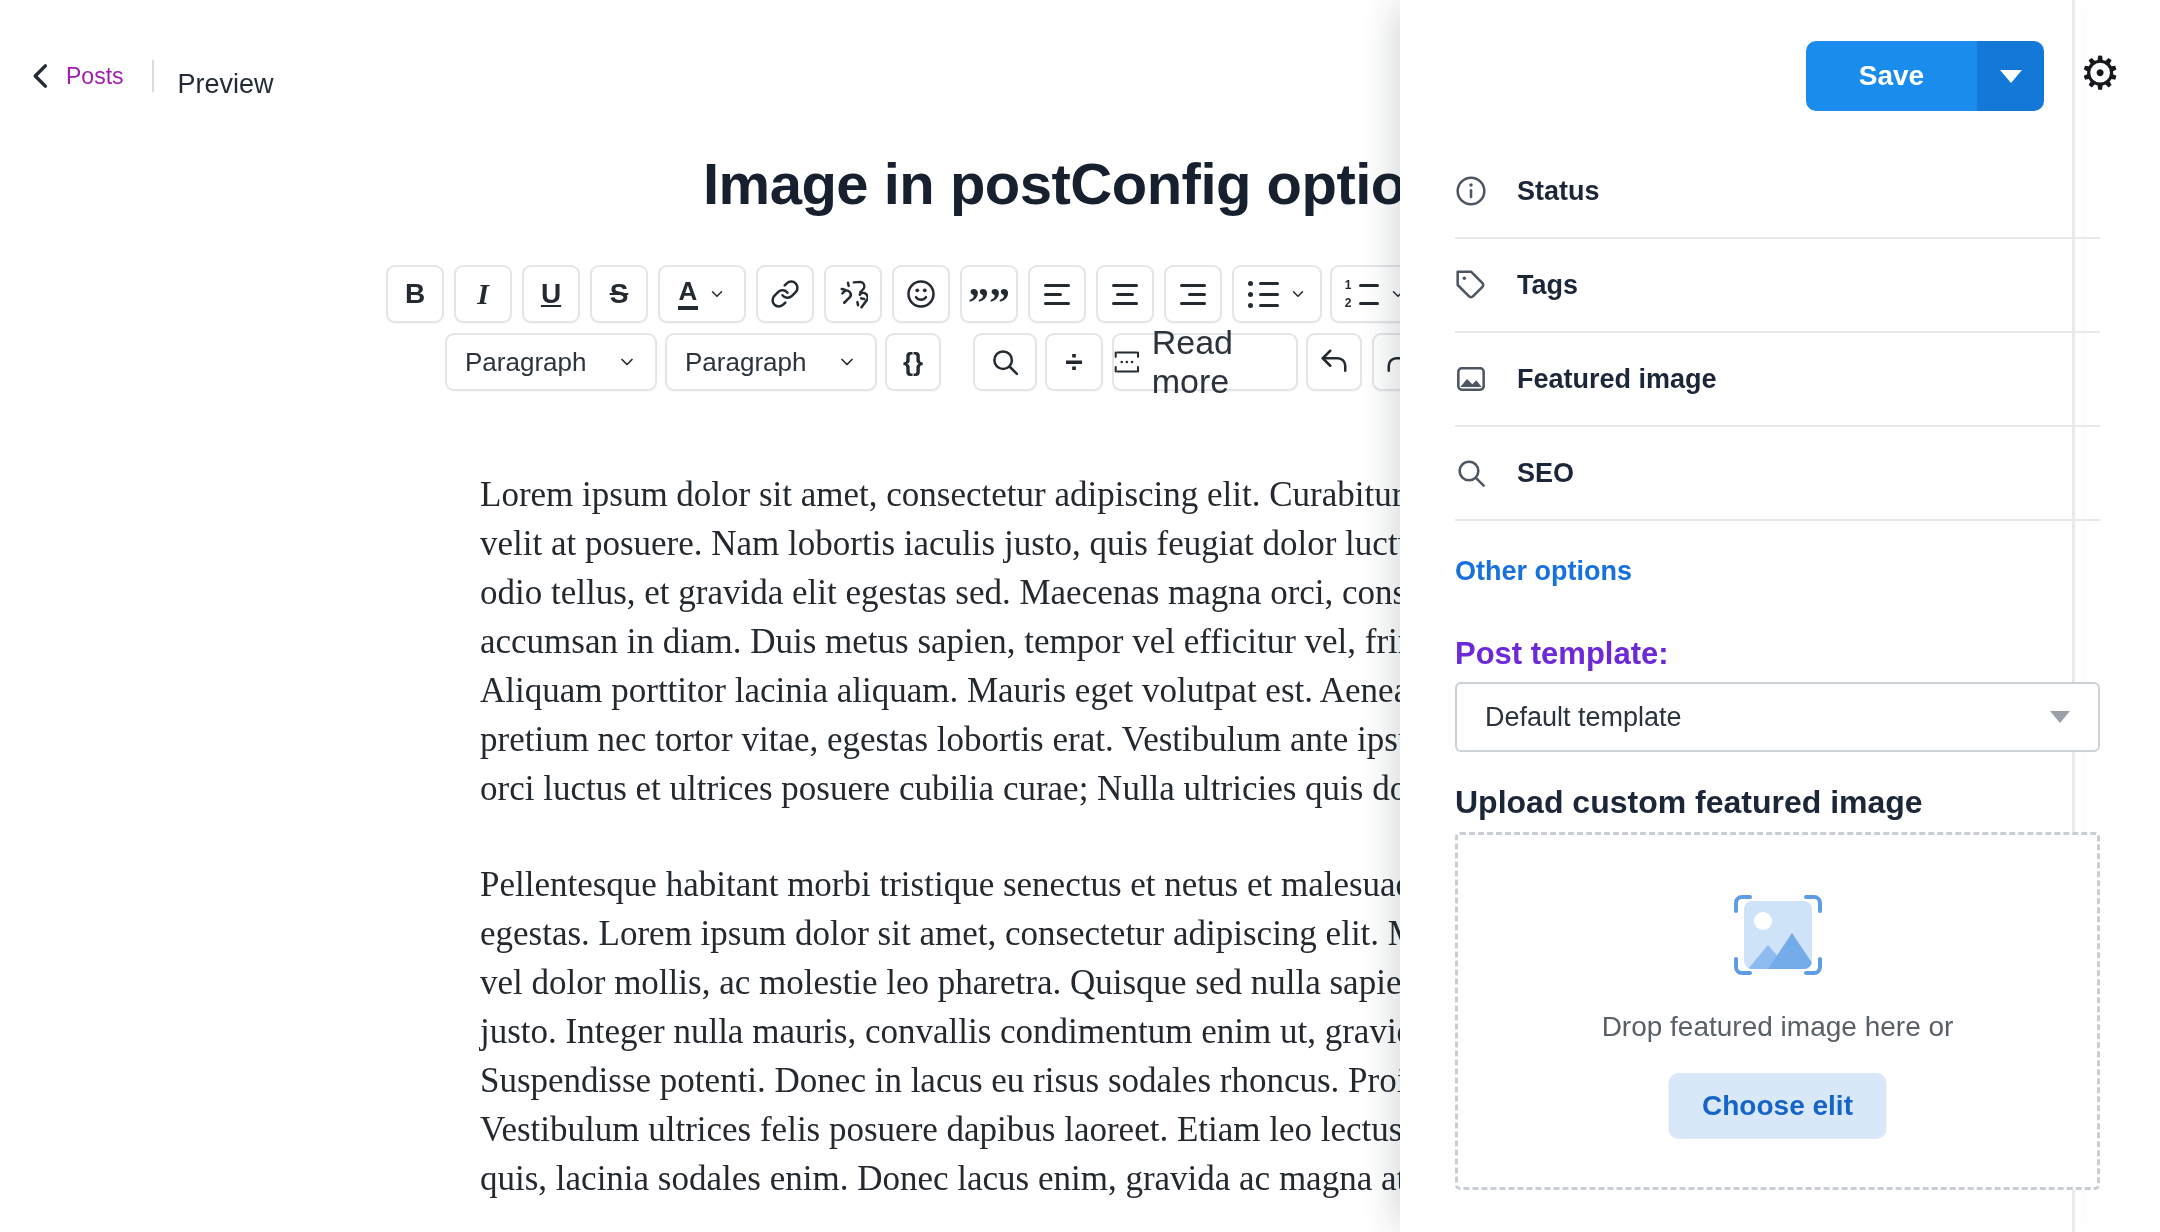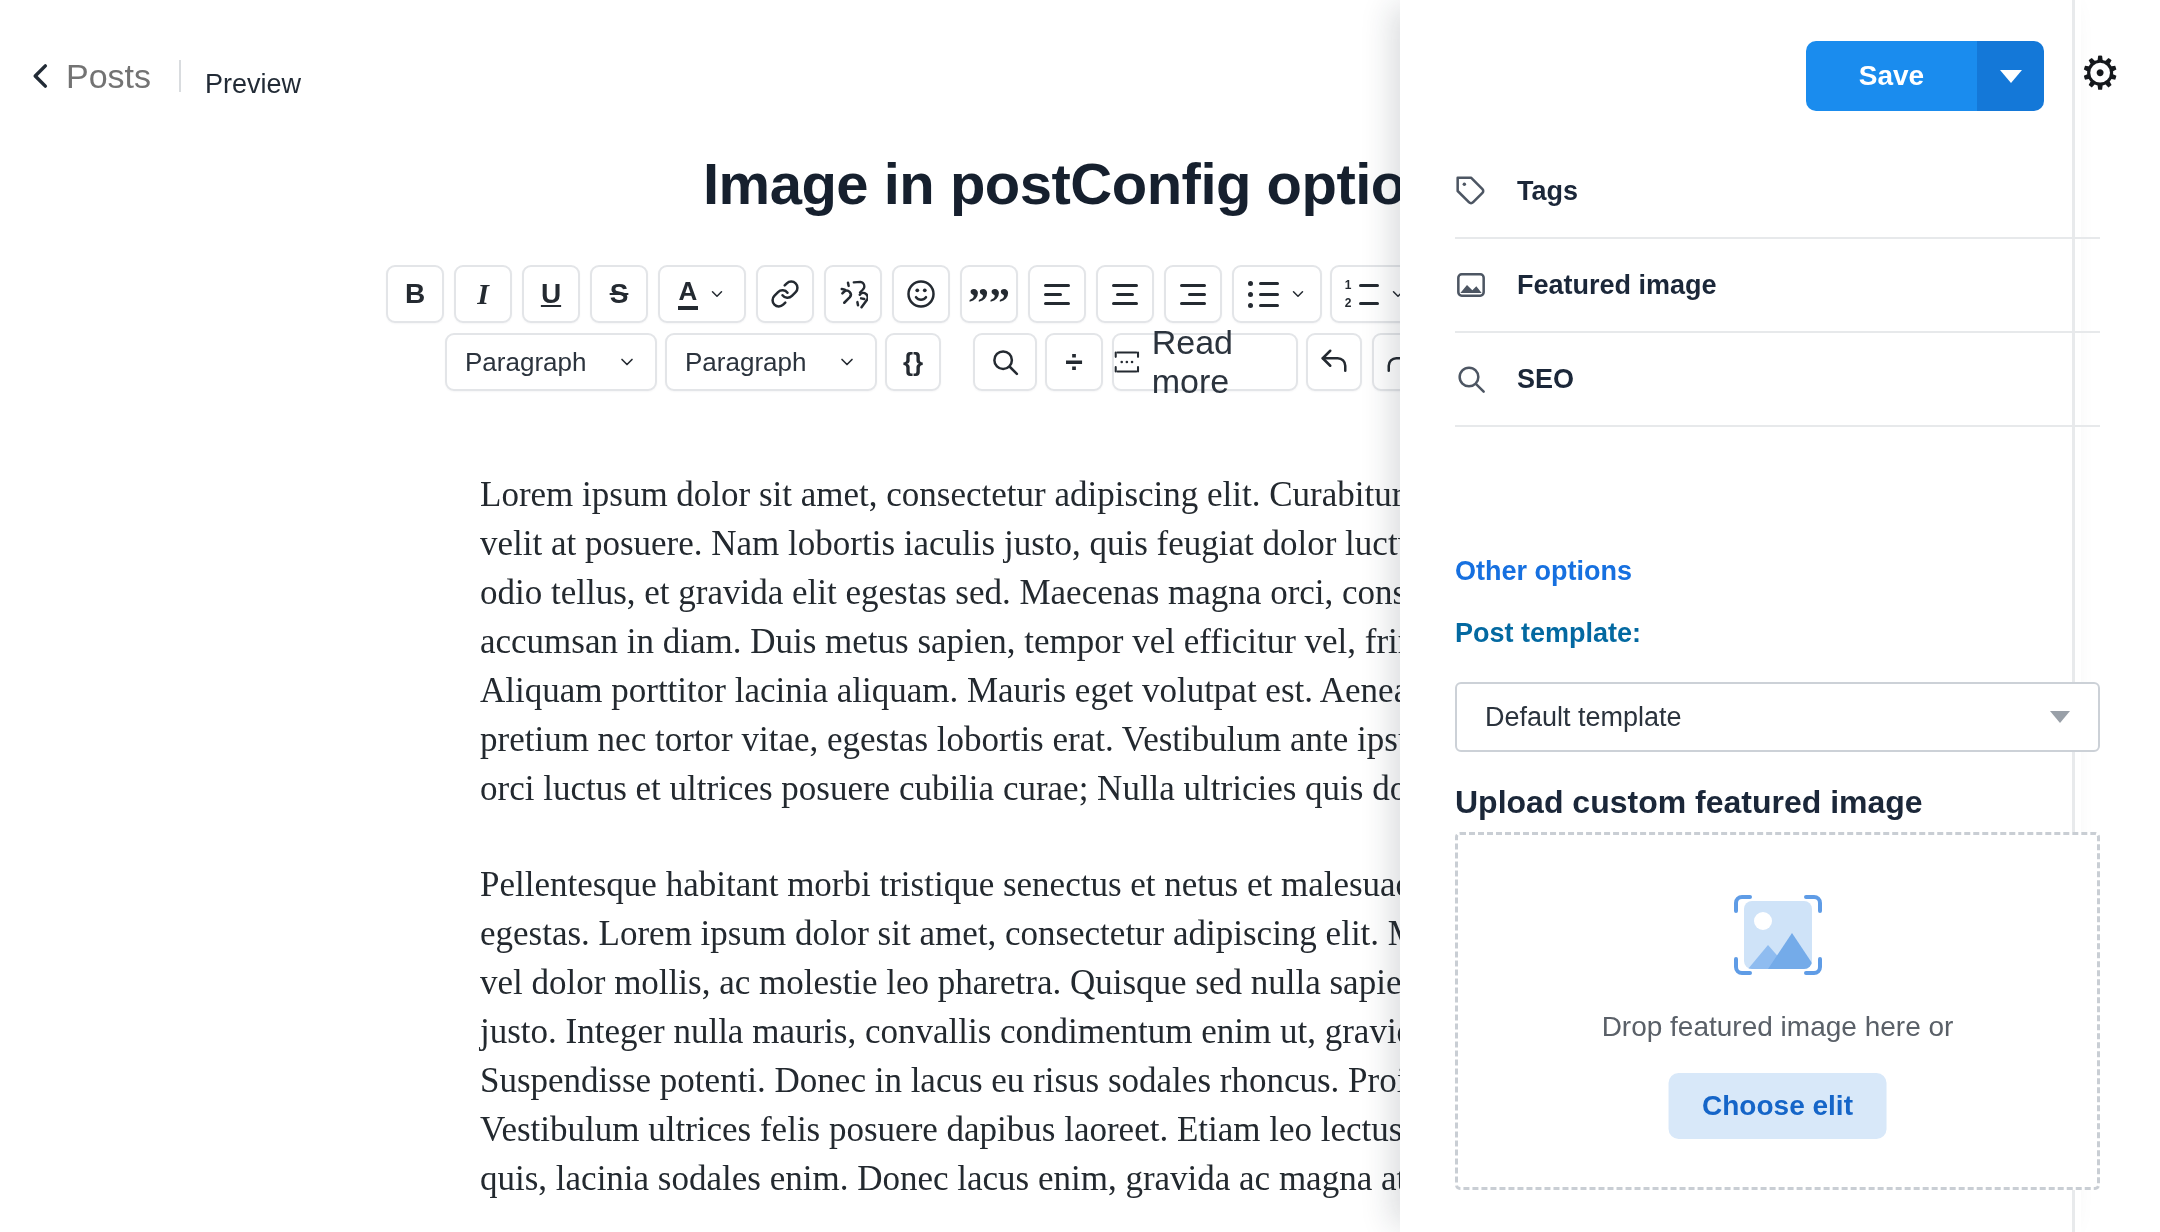--- a/index.html
+++ b/index.html
@@ -4,22 +4,22 @@
 <style>
   * { margin:0; padding:0; box-sizing:border-box; }
   html,body { width:2160px; height:1232px; overflow:hidden; background:#fff;
               font-family:"Liberation Sans", sans-serif; }
   .stage { position:relative; width:2160px; height:1232px; background:#fff; overflow:hidden; }
 
   
   .main { position:absolute; inset:0; background:#fff; }
 
   .topnav { position:absolute; left:30px; top:56px; height:40px; display:flex; align-items:center; }
-  .backlink { display:flex; align-items:center; gap:14px; cursor:pointer; color:#737373;
-              font-size:34px; font-weight:500; text-decoration:none; }
+  .backlink { display:flex; align-items:center; gap:14px; cursor:pointer; color:#a21caf;
+              font-size:23px; font-weight:500; text-decoration:none; }
   .vdiv { width:2px; height:32px; background:#d9dcdf; margin:0 24px 0 28px; }
   .previewlink { color:#222b36; font-size:27px; font-weight:500; cursor:pointer; text-decoration:none;margin-top:16px; }
 
   .title { position:absolute; left:703px; top:150px; white-space:nowrap;
            font-size:58px; font-weight:800; letter-spacing:-0.5px; color:#16202e; }
 
   
   .tb { position:absolute; left:0; width:2160px; height:60px; }
   .tb1 { top:265px; } .tb2 { top:333px; }
   .btn { position:absolute; top:0; height:58px; background:#fff; border:2px solid #e3e5e8;
@@ -71,21 +71,21 @@
              align-items:center; justify-content:center; font-size:46px; color:#15181c; cursor:pointer;
              background:none; border:none; }
 
   .rows { position:absolute; left:55px; top:145px; width:645px; }
   .prow { height:94px; display:flex; align-items:center; gap:30px; border-bottom:2px solid #e7e9eb; cursor:pointer; }
   .prow svg { stroke:#4d5663; fill:none; stroke-width:1.9; stroke-linecap:round; stroke-linejoin:round; }
   .prow .lbl { font-size:27px; font-weight:700; color:#1b2739; }
 
   .otherlink { position:absolute; left:55px; top:556px; font-size:27px; font-weight:700;
                color:#1670e0; cursor:pointer; text-decoration:none; }
-  .ptlabel { position:absolute; left:55px; top:618px; font-size:27px; font-weight:700; color:#0369a1; }
+  .ptlabel { position:absolute; left:55px; top:636px; font-size:31px; font-weight:700; color:#6d28d9; }
   .ptselect { position:absolute; left:55px; top:682px; width:645px; height:70px; background:#fff;
               border:2px solid #ccd1d7; border-radius:6px; display:flex; align-items:center;
               padding:0 28px; cursor:pointer; }
   .ptselect .val { font-size:27px; color:#2b333d; }
   .ptselect .tri { margin-left:auto; width:0; height:0; border-left:10px solid transparent;
                    border-right:10px solid transparent; border-top:12px solid #99a0a8; }
   .uplabel { position:absolute; left:55px; top:784px; font-size:32px; font-weight:700; color:#1b2739; }
 
   .dropzone { position:absolute; left:55px; top:832px; width:645px; height:358px;
               border:3px dashed #c9ced4; border-radius:5px; background:#fff; }
@@ -299,20 +299,28 @@
       <div class="savemain">Save</div>
       <div class="savecaret">
         <b></b>
         </div>
     </div>
     <button class="gearbtn">
       <span>⚙</span>
       </button>
 
     <div class="rows">
+      <div class="prow">
+        <svg width="32" height="32" viewBox="0 0 24 24">
+          <circle cx="12" cy="12" r="10"></circle>
+            <line x1="12" y1="16.5" x2="12" y2="11.5"></line>
+          <line x1="12" y1="7.5" x2="12.01" y2="7.5" stroke-width="2.6"></line>
+          </svg>
+        <span class="lbl">Status</span>
+      </div>
       <div class="prow">
         <svg width="32" height="32" viewBox="0 0 24 24">
           <path d="M20.59 13.41l-7.17 7.17a2 2 0 0 1-2.83 0L2 12V2h10l8.59 8.59a2 2 0 0 1 0 2.83z"></path>
           <line x1="7" y1="7" x2="7.01" y2="7" stroke-width="2.6"></line>
           </svg>
         <span class="lbl">Tags</span>
       </div>
       <div class="prow">
         <svg width="32" height="32" viewBox="0 0 24 24">
           <rect x="2.5" y="4" width="19" height="16" rx="2.5"></rect>

